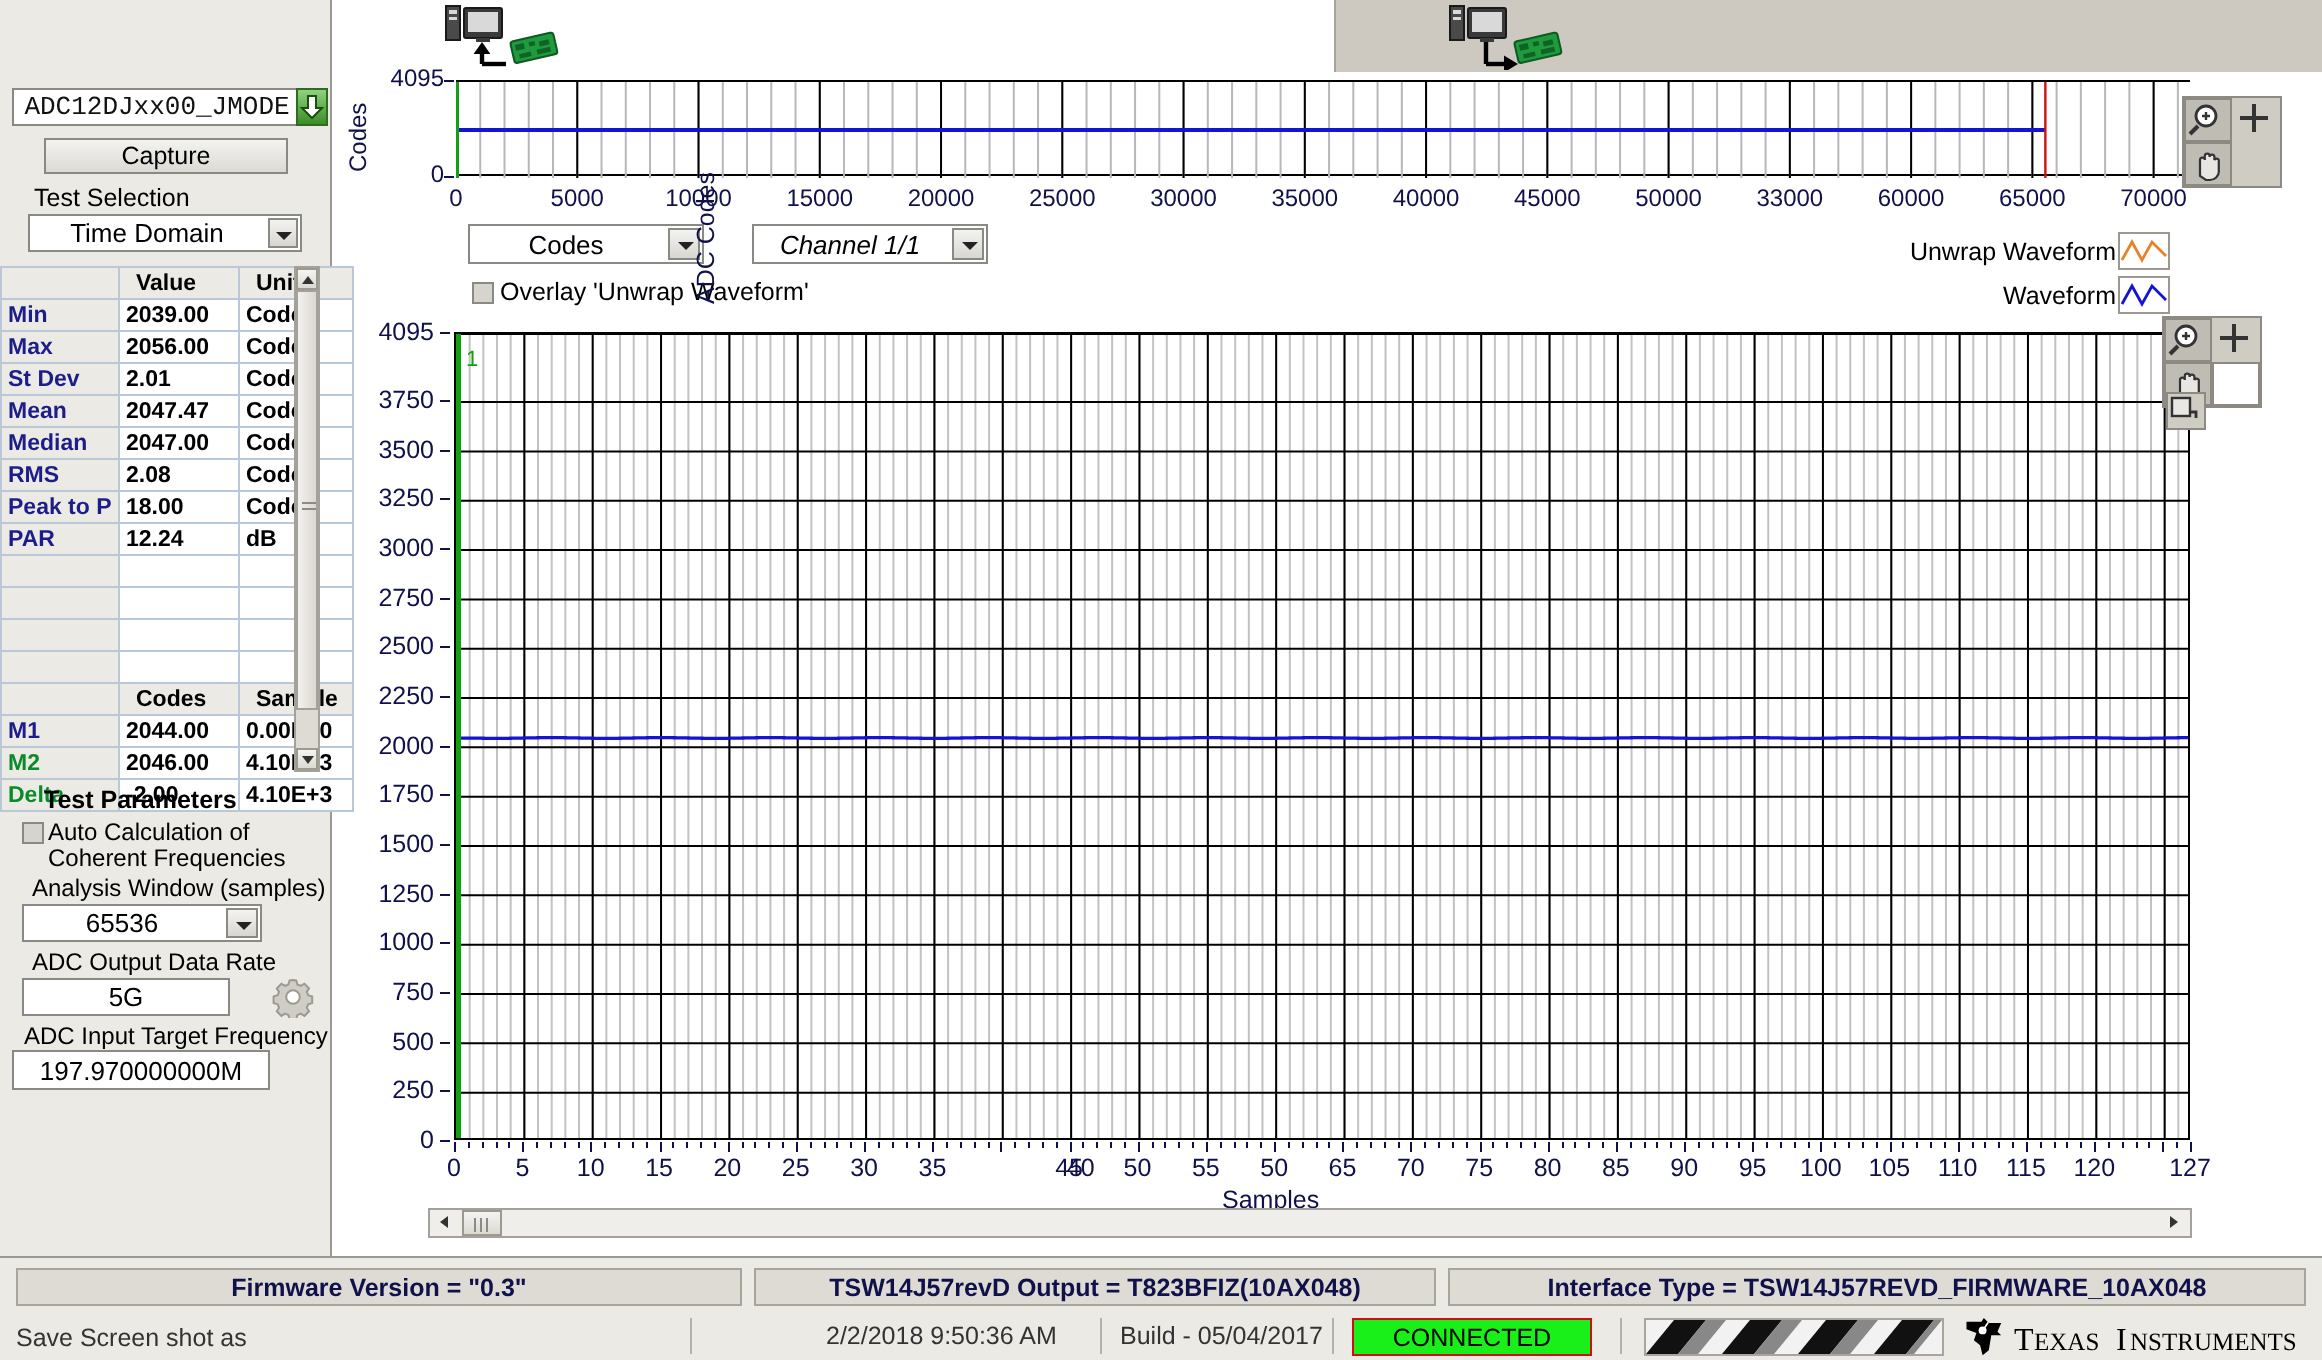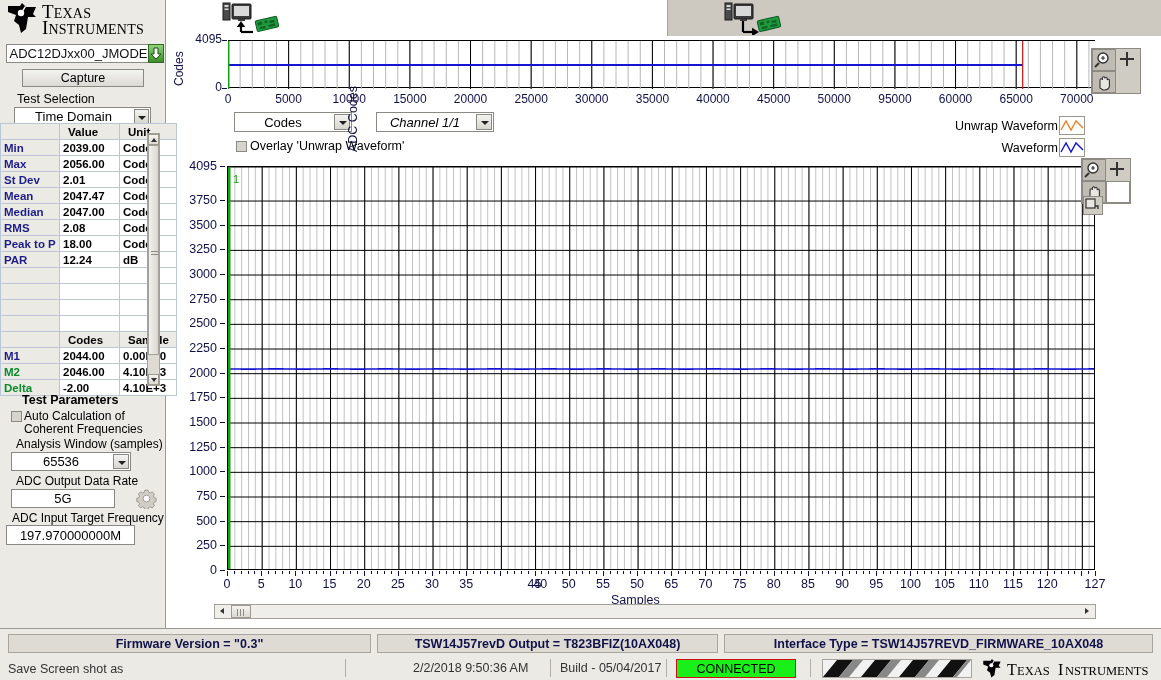--- a/index.html
+++ b/index.html
@@ -13,34 +13,34 @@
 
   
   .leftpanel{position:absolute;left:0;top:0;width:166px;height:628px;background:#eceae4;border-right:1px solid #9a9a94;box-sizing:border-box;}
   .ti-logo{position:absolute;left:6px;top:2px;width:156px;height:34px;}
   .ti-logo .tx{position:absolute;left:0;top:1px;width:34px;height:32px;}
   .ti-logo .txt1{position:absolute;left:36px;top:-1px;font-family:"Liberation Serif",serif;font-size:19px;letter-spacing:.2px;}
   .ti-logo .txt2{position:absolute;left:36px;top:15px;font-family:"Liberation Serif",serif;font-size:19px;letter-spacing:.2px;}
   .smallcaps{font-size:14px;}
 
   .devbox{position:absolute;left:6px;top:44px;width:145px;height:19px;background:#fff;border:1px solid #8a8a84;box-sizing:border-box;
-          font-size:13px;text-align:center;line-height:18px;color:#111;}
+          font-size:13px;text-align:center;line-height:18px;color:#111;font-family:Liberation Mono, monospace;}
   .greenbtn{position:absolute;left:148px;top:44px;width:16px;height:19px;background:linear-gradient(#8fd37d,#3c8c29);border:1px solid #2f6b20;box-sizing:border-box;}
   .greenbtn svg{display:block;margin:2px auto 0;}
 
   .capture{position:absolute;left:22px;top:69px;width:122px;height:18px;background:linear-gradient(#f3f3f0,#dcdad4);border:1px solid #8a8a84;
            box-sizing:border-box;text-align:center;line-height:17px;font-size:12.5px;}
   .lbl-test{position:absolute;left:17px;top:92px;font-size:12.5px;}
   .ddl{position:absolute;left:14px;top:107px;width:137px;height:19px;background:#fff;border:1px solid #8a8a84;box-sizing:border-box;}
   .ddl .val{position:absolute;left:0;right:18px;top:0;line-height:18px;text-align:center;font-size:13px;}
   .ddl .arrow{position:absolute;right:1px;top:1px;width:15px;height:15px;background:linear-gradient(#f3f3f0,#d8d6d0);border:1px solid #8a8a84;box-sizing:border-box;}
   .ddl .arrow:after{content:"";position:absolute;left:3px;top:6px;border-left:4px solid transparent;border-right:4px solid transparent;border-top:4px solid #222;}
 
   
-  .tbl{position:absolute;left:0;top:123px;width:147px;border-collapse:collapse;table-layout:fixed;padding-left:27px;}
+  .tbl{position:absolute;left:0;top:133px;width:147px;border-collapse:collapse;table-layout:fixed;padding-left:27px;}
   .tbl td{height:15px;border:1px solid #b9c7d6;font-size:11.5px;padding:0 3px;overflow:hidden;white-space:nowrap;background:#fff;}
   .tbl td.lab{width:52px;background:#eceae4;color:#1d1d8a;font-weight:bold;}
   .tbl td.lab.blank{color:transparent;}
   .tbl td.hd{background:#eceae4;font-weight:bold;color:#000;text-align:left;padding-left:8px;}
   .tbl td.v{width:48px;font-weight:bold;}
   .tbl td.u{width:45px;font-weight:bold;}
   .tbl td.m2{color:#0a8a2a;}
   .tbl td.dl{color:#0a8a2a;}
   .vscroll{position:absolute;left:147px;top:133px;width:13px;height:253px;background:#dedbd4;border:1px solid #a4a19a;box-sizing:border-box;}
   .vscroll .up,.vscroll .dn{position:absolute;left:0;width:11px;height:11px;background:linear-gradient(#f4f4f1,#dcd9d2);border:1px solid #9c998f;box-sizing:border-box;}
@@ -128,29 +128,20 @@
   .strip{position:absolute;left:822px;top:30px;width:150px;height:19px;border:1px solid #a8a59d;box-sizing:border-box;overflow:hidden;background:#fff;}
   .ti-bottom{position:absolute;left:982px;top:29px;width:175px;height:22px;}
 </style>
 </head>
 <body>
 
 <div class="app">
 
   <div class="leftpanel">
 
-    <div class="ti-logo">
-      <svg class="tx" viewBox="0 0 34 32">
-        <path d="M2 3 L14 3 L16 0 L20 4 L30 4 L27 11 L30 14 L22 14 L20 26 L15 30 L13 22 L8 18 L10 12 L2 9 Z" fill="#000"></path>
-        <circle cx="15" cy="10" r="3.2" fill="#fff"></circle>
-        <path d="M15 9 l4 -6 l1 1 l-4 6 z" fill="#fff"></path>
-      </svg>
-      <div class="txt1"><span id="b1"><span style="font-size:19px">T</span><span class="smallcaps">EXAS</span></span></div>
-      <div class="txt2"><span id="b2"><span style="font-size:19px">I</span><span class="smallcaps">NSTRUMENTS</span></span></div>
-    </div>
 
     <div class="devbox">ADC12DJxx00_JMODE</div>
     <div class="greenbtn">
       <svg width="12" height="14" viewBox="0 0 12 14">
           <path d="M4 1 h4 v6 h3 L6 12 L1 7 h3 z" fill="#ffffff" stroke="#1b4f12" stroke-width="1"></path>
         </svg>
     </div>
 
     <div class="capture">Capture</div>
     <div class="lbl-test">Test Selection</div>
@@ -442,21 +433,21 @@
         <div class="xtick" style="left:118.62937062937064px;">5000</div>
         <div class="xtick" style="left:179.25874125874128px;">10000</div>
         <div class="xtick" style="left:239.8881118881119px;">15000</div>
         <div class="xtick" style="left:300.51748251748256px;">20000</div>
         <div class="xtick" style="left:361.1468531468531px;">25000</div>
         <div class="xtick" style="left:421.7762237762238px;">30000</div>
         <div class="xtick" style="left:482.4055944055944px;">35000</div>
         <div class="xtick" style="left:543.0349650349651px;">40000</div>
         <div class="xtick" style="left:603.6643356643357px;">45000</div>
         <div class="xtick" style="left:664.2937062937062px;">50000</div>
-        <div class="xtick" style="left:724.9230769230769px;">95000</div>
+        <div class="xtick" style="left:724.9230769230769px;">33000</div>
         <div class="xtick" style="left:785.5524475524476px;">60000</div>
         <div class="xtick" style="left:846.1818181818181px;">65000</div>
         <div class="xtick" style="left:906.8111888111888px;">70000</div>
       </div>
   </div>
   <div class="tools" style="left:1091px;top:48px;width:50px;height:46px;">
     <div class="tbtn sunk" style="left:0;top:0;">
       <svg width="22" height="20" viewBox="0 0 22 20">
           <circle cx="10" cy="8" r="5" fill="#fff" stroke="#333" stroke-width="1.4"></circle>
           <path d="M6 13 L2 17" stroke="#333" stroke-width="2"></path>

